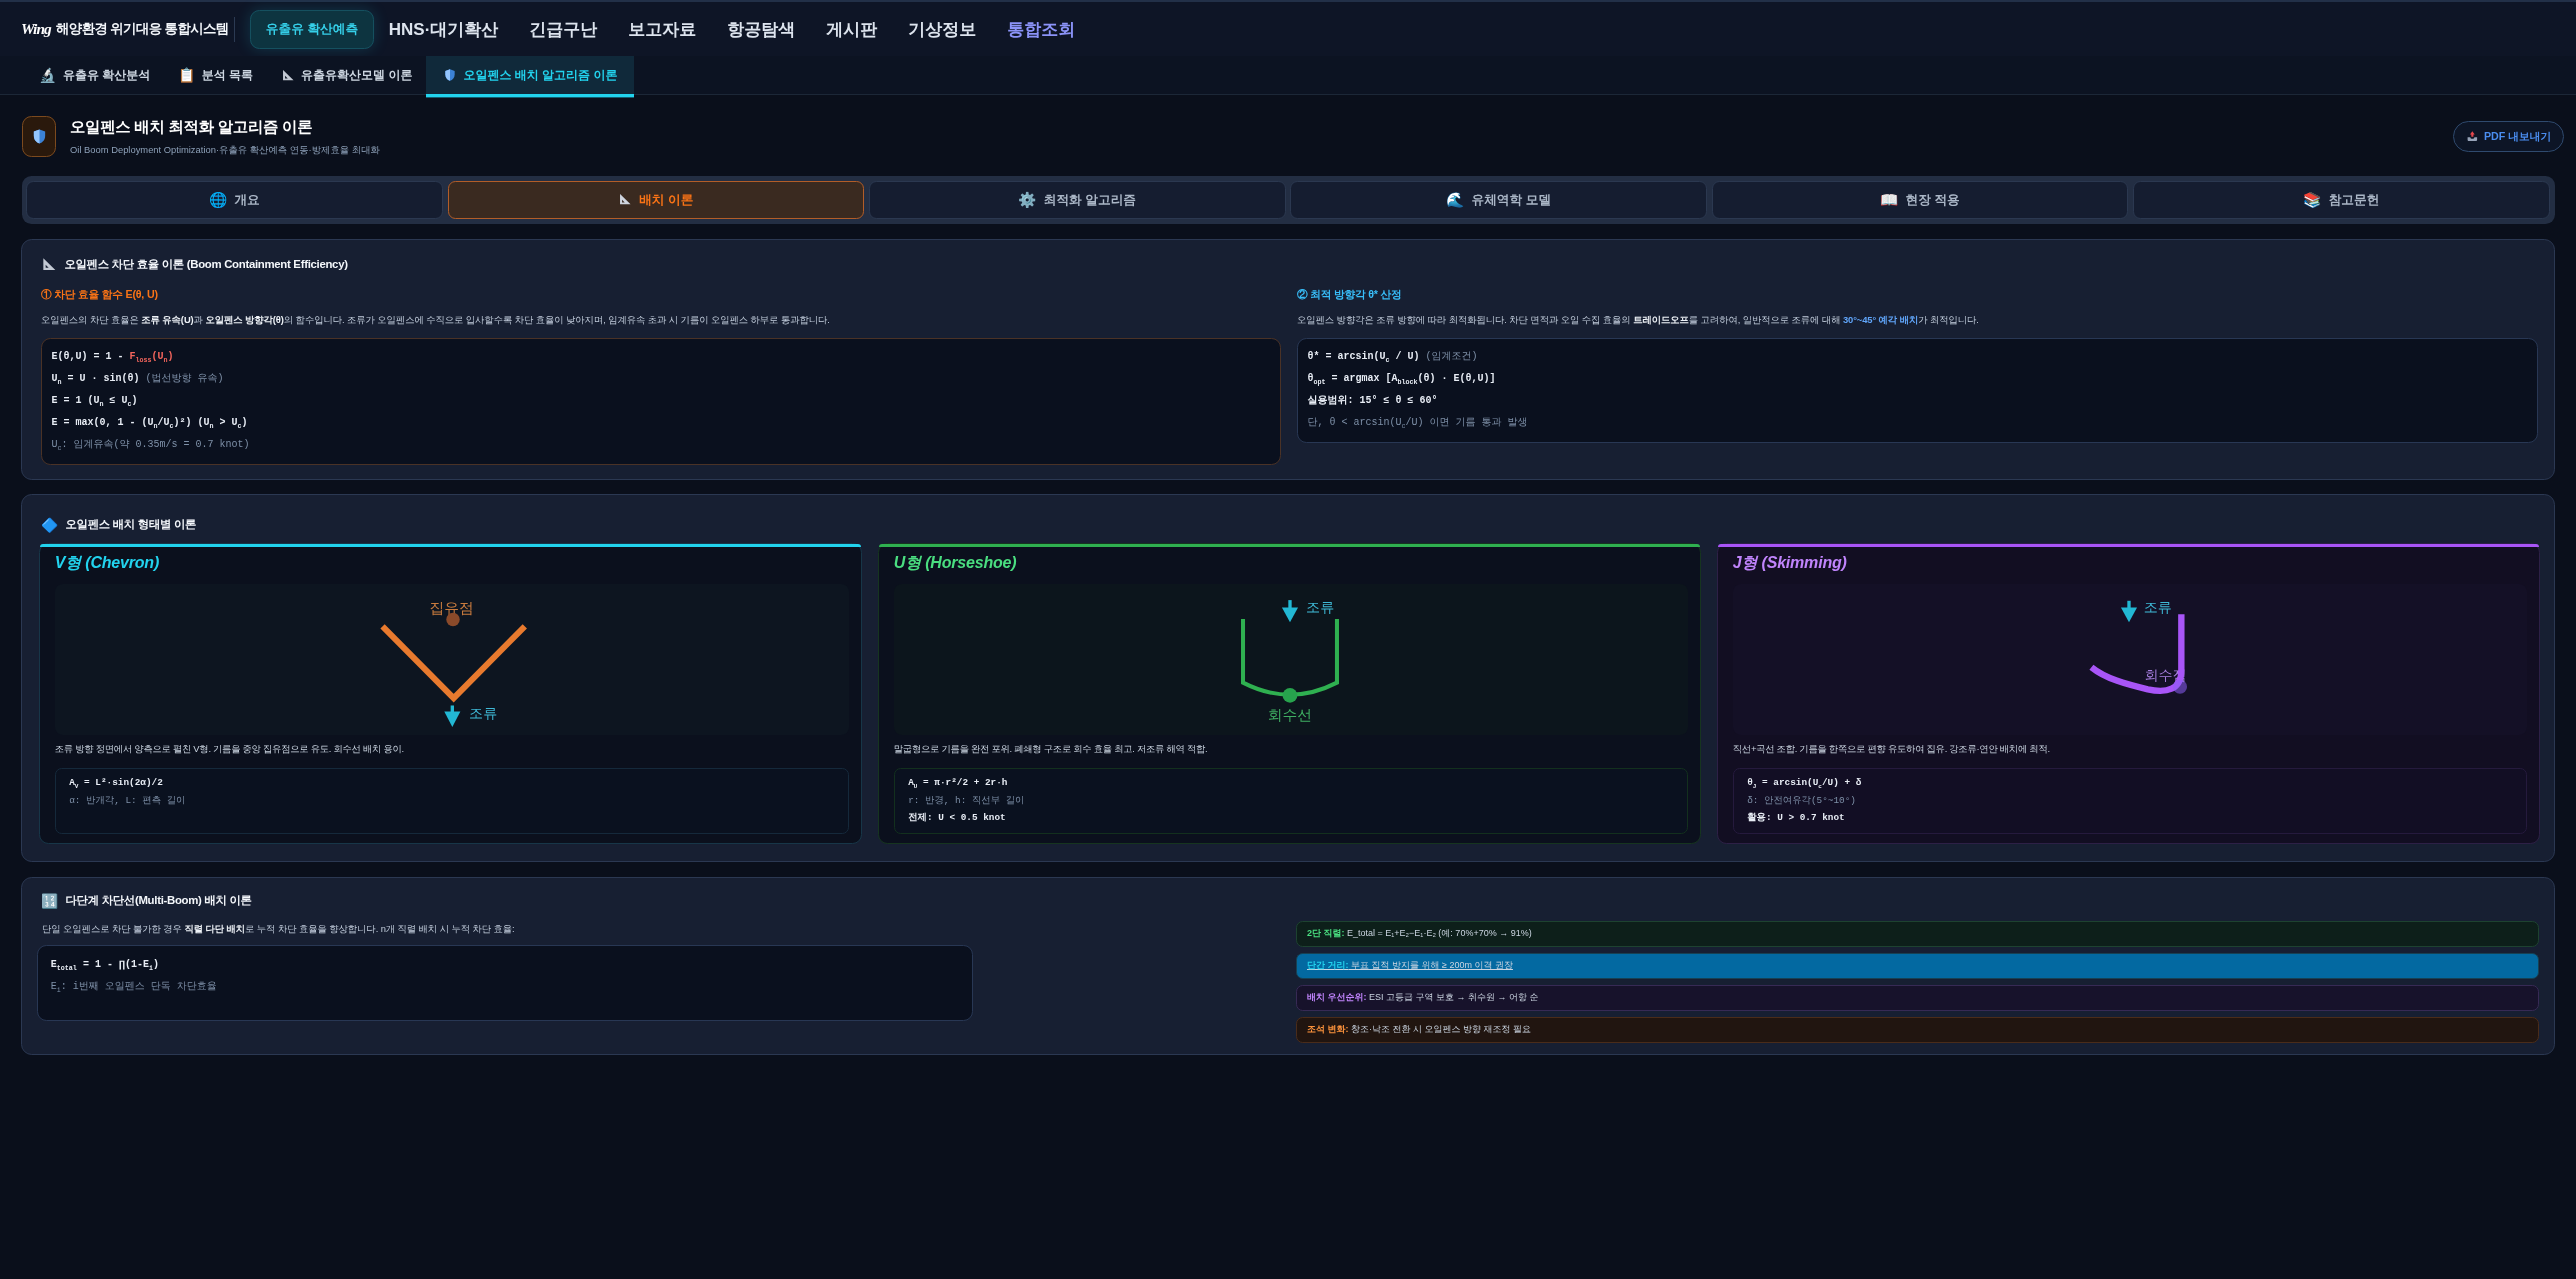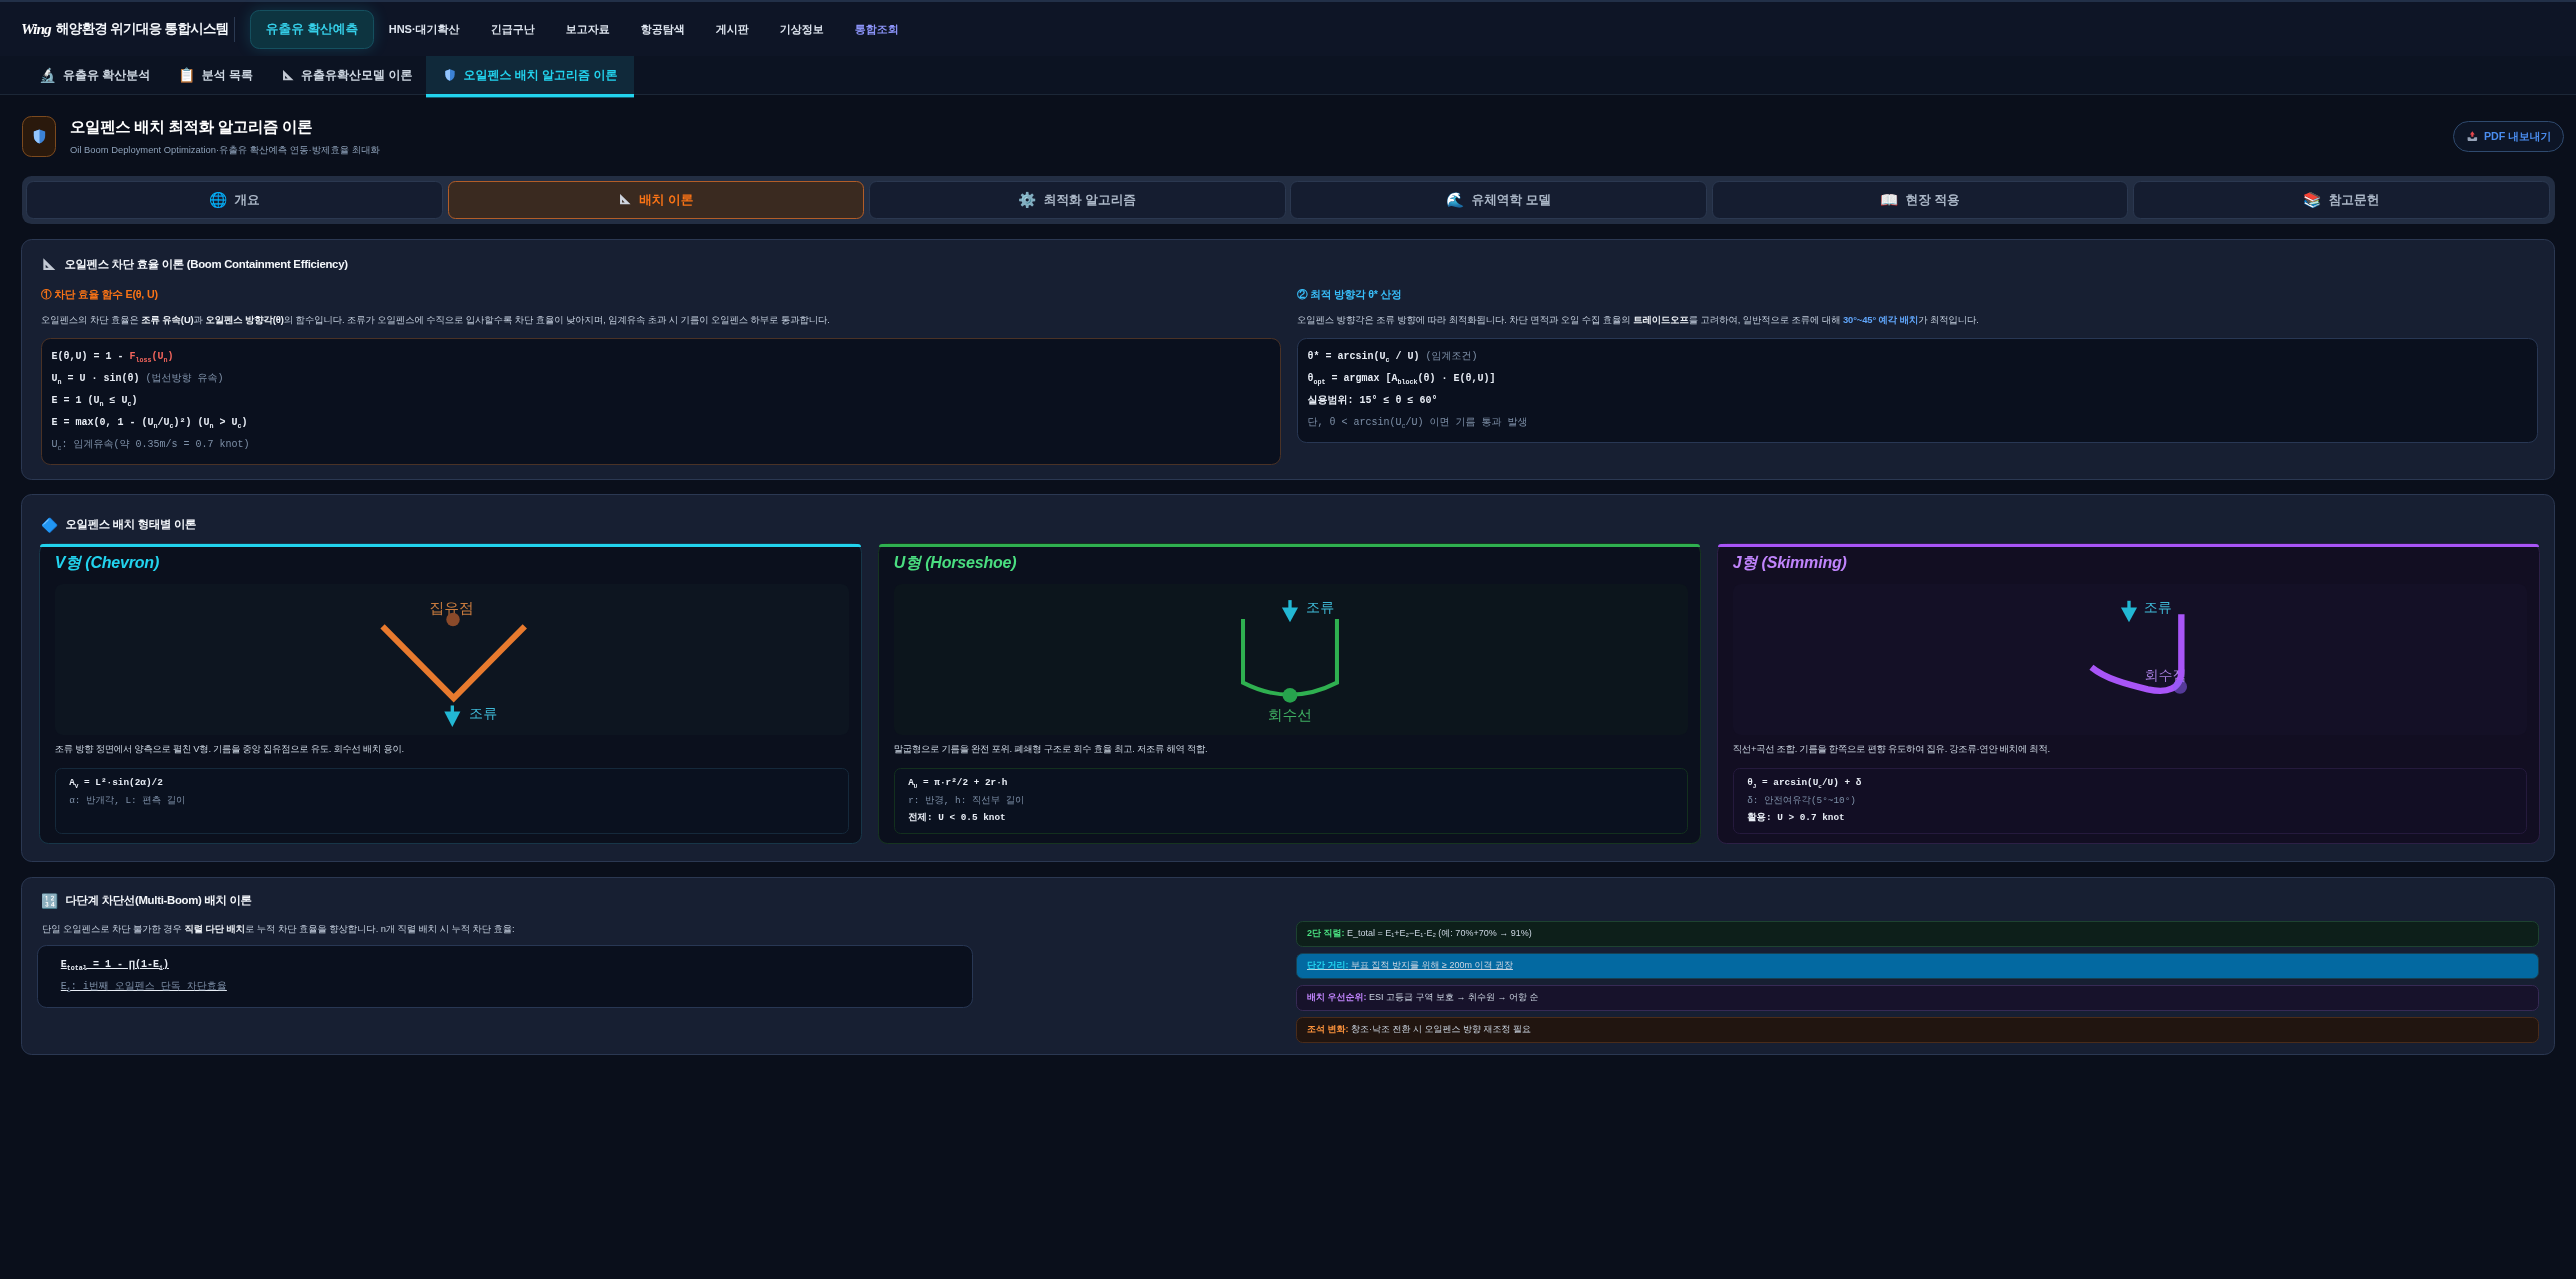--- a/index.html
+++ b/index.html
@@ -13,21 +13,21 @@
 b { font-weight:bold; }
 
 
 #nav { position:absolute; left:0; top:0; width:2576px; height:60px;
   background:#0e1526; border-bottom:0.7px solid #1d2a3f; border-top:2px solid #223048; }
 #nav .logo { position:absolute; left:21px; top:0; height:54px; display:flex; align-items:center; }
 #nav .wing { font-family:"Liberation Serif", serif; font-style:italic; font-weight:bold; font-size:15.4px; color:#ffffff; letter-spacing:-1px; }
 #nav .lgtxt { font-size:13.4px; font-weight:bold; color:#f3f6fa; margin-left:5.4px; letter-spacing:-0.6px;}
 #nav .vdiv { position:absolute; left:234px; top:14.8px; height:25.5px; width:0.7px; background:#2b3a52; }
 #menu { position:absolute; left:250px; top:0; height:54px; display:flex; align-items:center; }
-#menu .mi { font-size:11px; font-weight:bold; color:#dde4ee; margin-right:31px; white-space:nowrap; }
+#menu .mi { font-size:17px; font-weight:bold; color:#dde4ee; margin-right:31px; white-space:nowrap; }
 #menu .pill { background:#0d3440; color:#35cfe8; font-size:12.7px; padding:10px 14.8px; border-radius:9.4px; margin-right:14.8px; border:0.7px solid #15505f; box-shadow:0 0 14.8px rgba(34,211,238,0.18);}
 #menu .last { color:#8b93f8; }
 #navr { position:absolute; left:0; top:0; width:2576px; height:56px;margin-top:48px; }
 #navr > div { position:absolute; }
 .alertpill { left:2207px; top:11.4px; width:97px; height:29px; display:flex; align-items:center; justify-content:center; gap:6px; border:0.7px solid #59262c; background:#221118;
   color:#ef4444; font-size:11.4px; font-weight:bold; border-radius:6.7px; }
 .alertpill .dot { width:6.7px; height:6.7px; border-radius:50%; background:#dc2626; }
 .iconbtn { left:2316px; top:10.7px; width:34px; height:34px; border-radius:8px; background:#1b2436; display:flex; align-items:center; justify-content:center; font-size:16px; }
 .vdiv2 { left:2367px; top:17px; width:0.7px; height:23px; background:#2b3a52; }
 .uname { left:2373px; top:0; height:54px; width:75px; display:flex; align-items:center; font-size:12px; color:#e6ebf2; white-space:nowrap; overflow:hidden; }
@@ -256,21 +256,21 @@
       <div class="ln">θ<sub>J</sub> = arcsin(U<sub>c</sub>/U) + δ</div>
       <div class="ln cm">δ: 안전여유각(5°~10°)</div>
       <div class="ln">활용: U &gt; 0.7 knot</div>
     </div>
   </div>
 </div>
 
 <div id="sec3" class="card">
   <div class="sectitle" style="top:14.8px;"><span class="ic">🔢</span>다단계 차단선(Multi-Boom) 배치 이론</div>
   <div class="colp" style="left:20px; top:45px;">단일 오일펜스로 차단 불가한 경우 <b style="color:#eef2f7;">직렬 다단 배치</b>로 누적 차단 효율을 향상합니다. n개 직렬 배치 시 누적 차단 효율:</div>
-  <div class="codeblock" style="left:14.8px; top:67px; width:936px; height:63px; border:0.7px solid #283754; padding:8px 23px;text-decoration:underline;">
+  <div class="codeblock" style="left:14.8px; top:67px; width:936px; height:76px; border:0.7px solid #283754; padding:8px 13px;">
     <div class="ln">E<sub>total</sub> = 1 - ∏(1-E<sub>i</sub>)</div>
     <div class="ln cm">E<sub>i</sub>: i번째 오일펜스 단독 차단효율</div>
   </div>
   <div class="mrow" style="top:43px;  background:#0d1f1a; border:0.7px solid #1d4230;">
       <span><b style="color:#4ade80;">2단 직렬:</b> E_total = E₁+E₂−E₁·E₂ (예: 70%+70% → 91%)</span>
     </div>
   <div class="mrow" style="top:75px; background:#0369a1; border:0.7px solid #174153;text-decoration:underline;">
       <span><b style="color:#22d3ee;">단간 거리:</b> 부표 집적 방지를 위해 ≥ 200m 이격 권장</span>
     </div>
   <div class="mrow" style="top:107px; background:#17122b; border:0.7px solid #372a55;">

